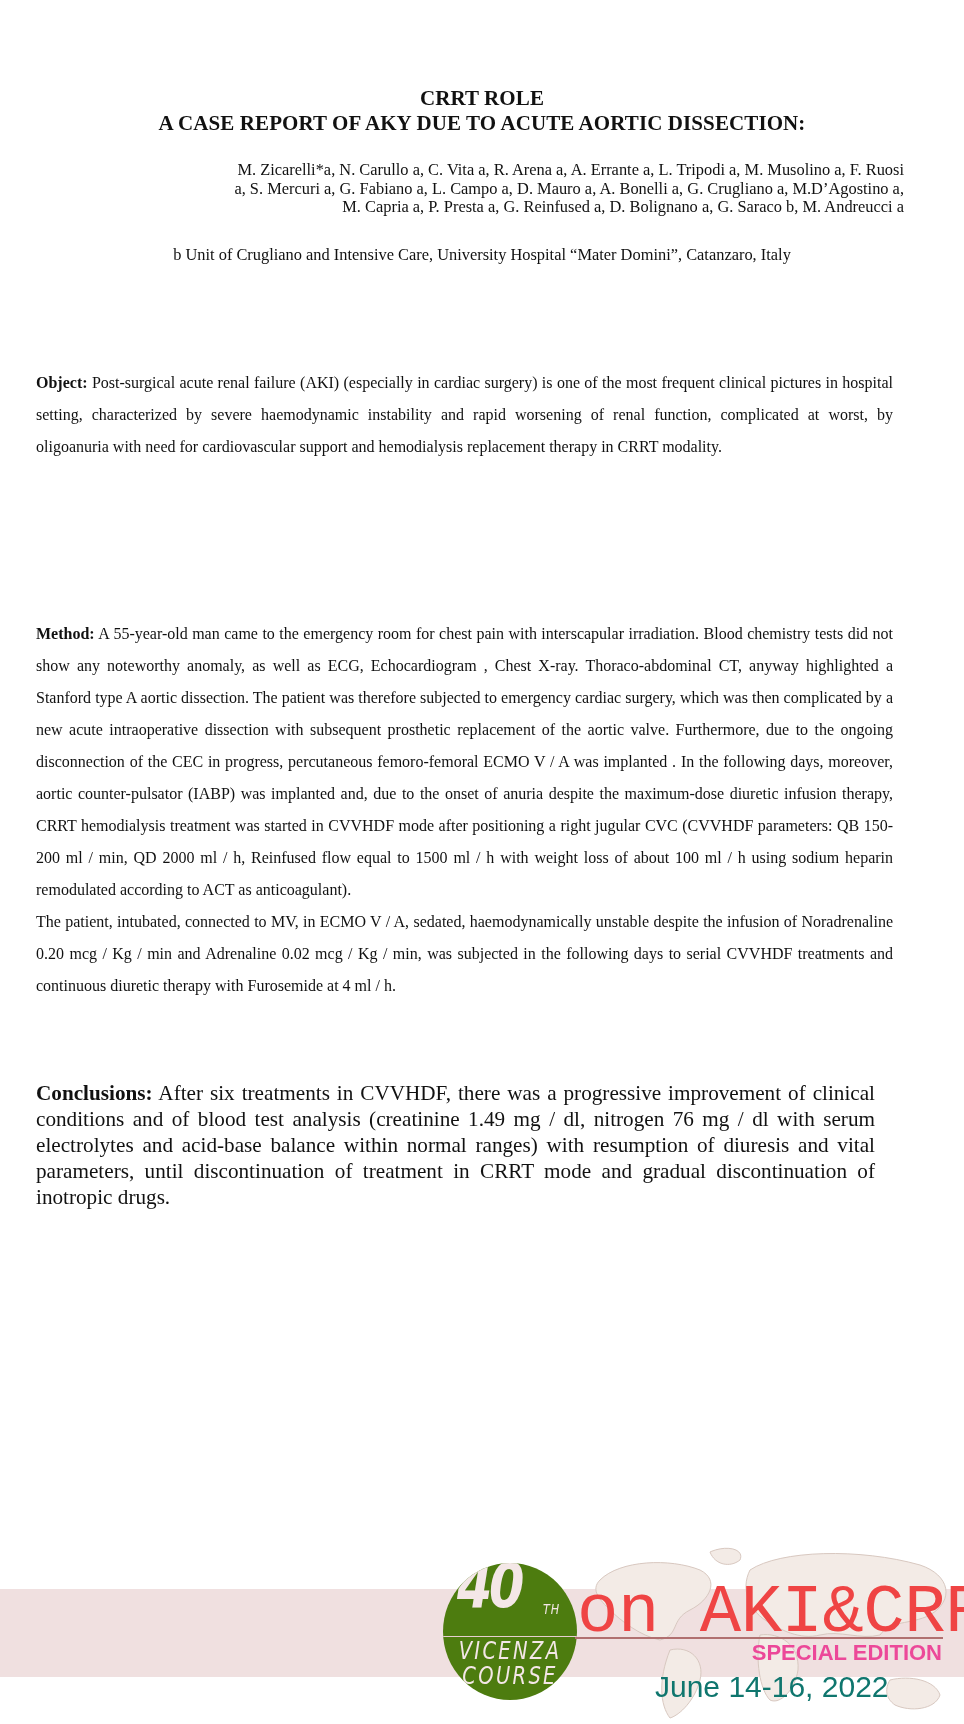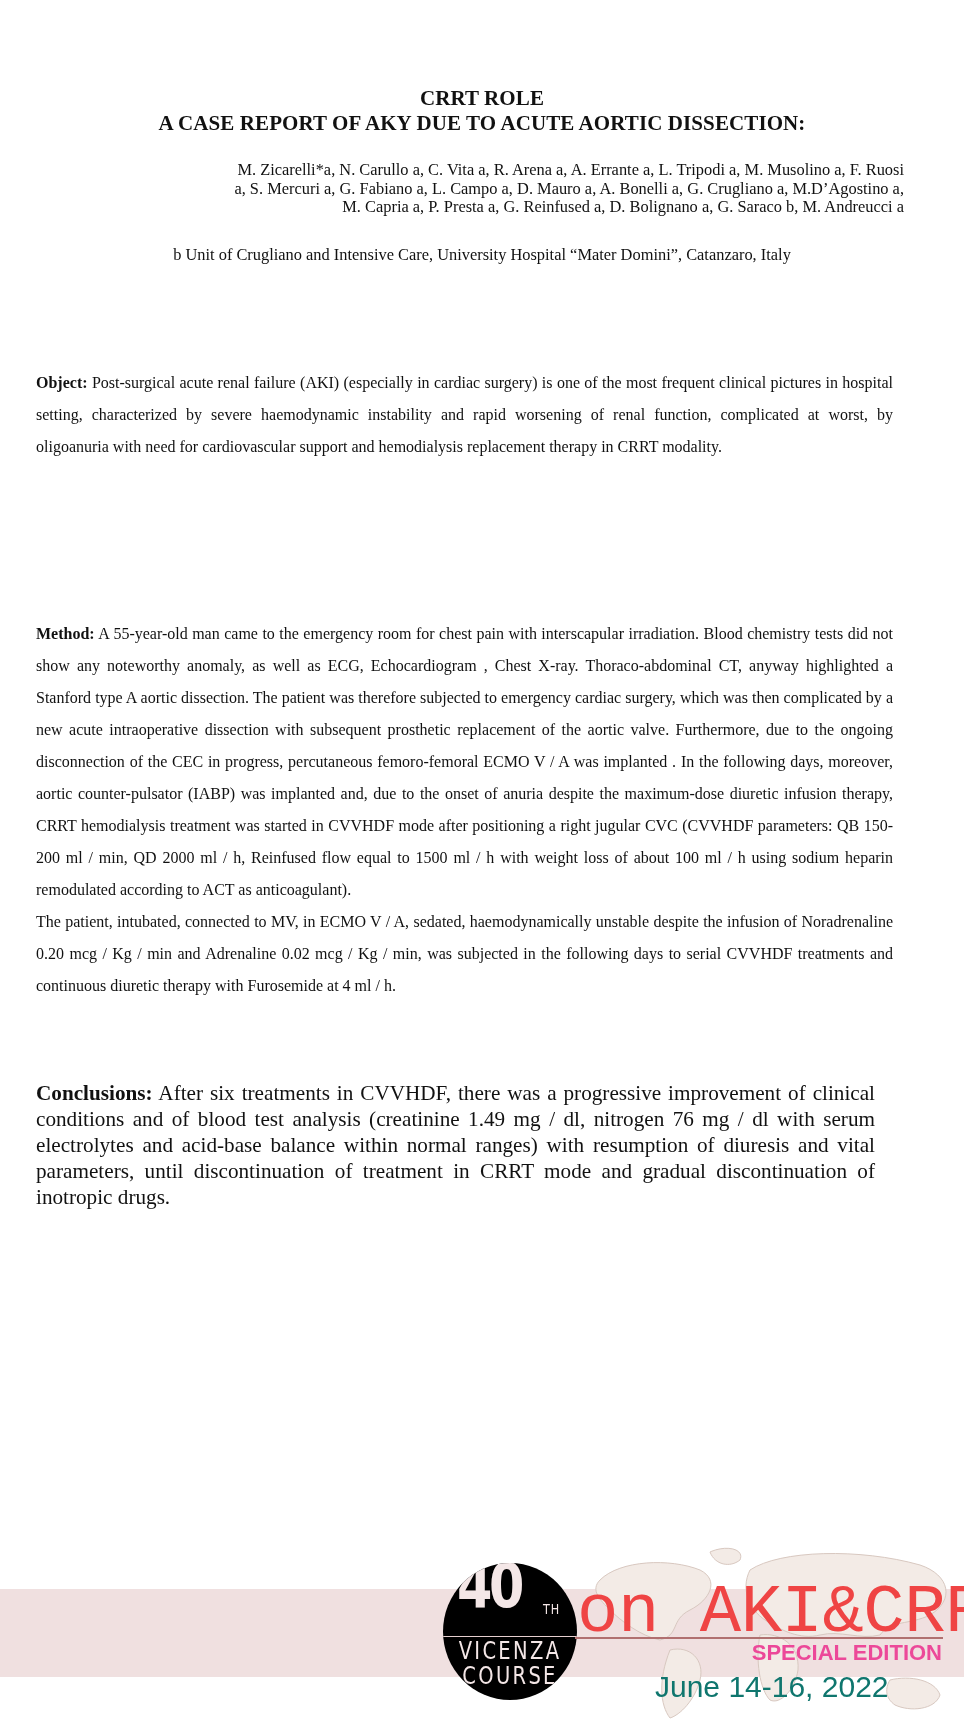--- a/index.html
+++ b/index.html
@@ -29,21 +29,21 @@
   #sec-method { top: 598px; margin-top: 20px; }
   #sec-conclusions { top: 1080px; width: 839px; line-height: 26px; font-size: 21.2px; }
   .para { display: block; }
 
   
   .footer { position: absolute; left: 0; top: 1540px; width: 964px; height: 184px; }
   .band { position: absolute; left: 0; top: 49px; width: 964px; height: 88px; background: #f0e0e0; }
   .map { position: absolute; left: 560px; top: 0; width: 404px; height: 184px; }
   .circle {
     position: absolute; left: 443px; top: 23px; width: 134px; height: 137px;
-    border-radius: 50%; background: #000000; overflow: hidden;
+    border-radius: 50%; background: #4d7c0f; overflow: hidden; font-style: italic;
   }
   .circle .num {
     position: absolute; left: 14px; top: -14px; font-family: "DejaVu Sans", sans-serif;
     font-weight: bold; font-size: 62px; color: #f4e7e7; letter-spacing: -4px;
     transform: scaleX(0.82); transform-origin: left top;
   }
   .circle .th {
     position: absolute; left: 100px; top: 38px; font-family: "DejaVu Sans", sans-serif;
     font-size: 14px; color: #f4e7e7; letter-spacing: 1px; transform: scaleX(0.8); transform-origin: left top;
   }

